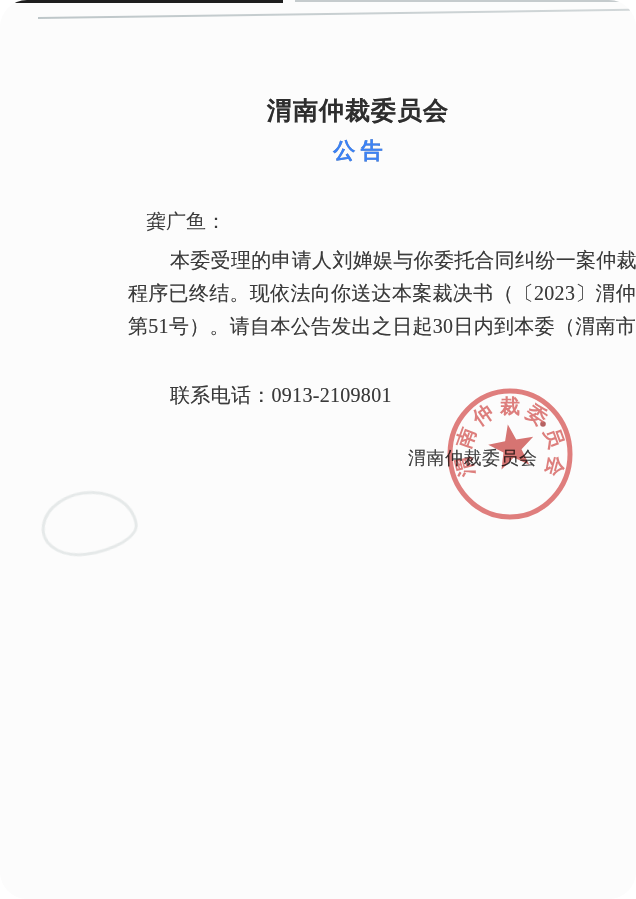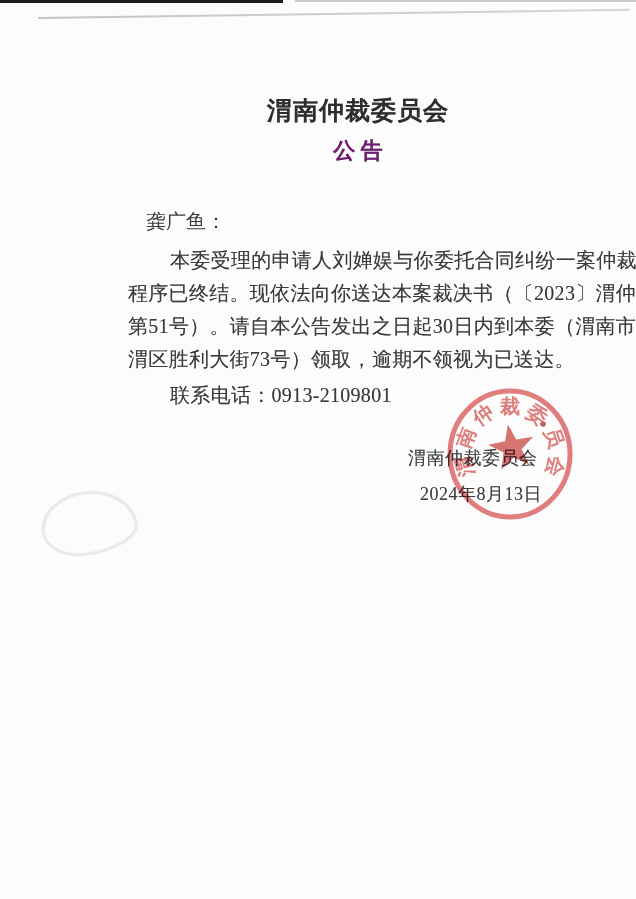--- a/index.html
+++ b/index.html
@@ -3,20 +3,21 @@
 <meta charset="utf-8">
 <style>
   html,body{margin:0;padding:0;background:#ffffff;}
   .page{
     position:relative;
     width:636px;height:899px;
     background:#fcfcfc;
     overflow:hidden;
     font-family:"Liberation Serif","DejaVu Serif",serif;
     color:#3a3a3a;
+    border-radius:27px;
   }
   
   .artifact-top-bar{
     position:absolute;left:0;top:0;width:283px;height:3px;
     background:#1e1e1e;
   }
   .artifact-top-edge{
     position:absolute;left:295px;top:0;width:341px;height:2px;
     background:#a8b1b3;opacity:.65;
   }
@@ -38,21 +39,21 @@
   .doc-title{
     position:absolute;left:128px;top:94px;width:460px;
     margin:0;text-align:center;
     font-size:25px;font-weight:700;color:#2e2e2e;
     letter-spacing:1px;
     text-shadow:0 0 .5px rgba(46,46,46,.55);
   }
   .doc-subtitle{
     position:absolute;left:128px;top:136px;width:460px;
     margin:0;text-align:center;
-    font-size:22px;font-weight:700;color:#701a75;
+    font-size:22px;font-weight:700;color:#3b82f6;
     text-shadow:0 0 .5px rgba(46,46,46,.5);
   }
   .addressee{
     position:absolute;left:130px;top:208px;
     font-size:20px;
     margin-left:16px;
   }
   .body-line{
     position:absolute;left:128px;width:488px;
     font-size:20px;letter-spacing:.3px;white-space:nowrap;
@@ -96,25 +97,23 @@
   <div class="artifact-blob"></div>
 
   <h1 class="doc-title">渭南仲裁委员会</h1>
   <h2 class="doc-subtitle">公 告</h2>
 
   <div class="addressee">龚广鱼：</div>
 
   <div class="body-line line-1">本委受理的申请人刘婵娱与你委托合同纠纷一案仲裁</div>
   <div class="body-line line-2">程序已终结。现依法向你送达本案裁决书（〔2023〕渭仲字</div>
   <div class="body-line line-3">第51号）。请自本公告发出之日起30日内到本委（渭南市临</div>
-  <div class="body-line line-4">渭区胜利大街73号）领取，逾期不领视为已送达。</div>
   <div class="body-line contact-line">联系电话：0913-2109801</div>
 
   <div class="signature">渭南仲裁委员会</div>
-  <div class="doc-date">2024年8月13日</div>
 
   <svg class="seal-svg" viewBox="0 0 636 899">
     <g>
       <ellipse cx="510" cy="454" rx="60" ry="63" fill="none" stroke="#db5c5a" stroke-width="5" stroke-opacity="0.85"></ellipse>
     </g>
     <path d="M507.8,424.4 L516.2,439.4 L533.2,436.7 L521.5,449.3 L529.3,464.7
              L513.7,457.5 L501.5,469.6 L503.5,452.5 L488.2,444.7 L505.1,441.3 Z" fill="#cc4744" fill-opacity="0.82"></path>
     <circle cx="543" cy="424" r="2.8" fill="#a84442" fill-opacity="0.9"></circle>
     <g>
       <text class="seal-arc-char" text-anchor="middle" dominant-baseline="central" transform="translate(464.6,466.4) rotate(-105)">渭</text>

